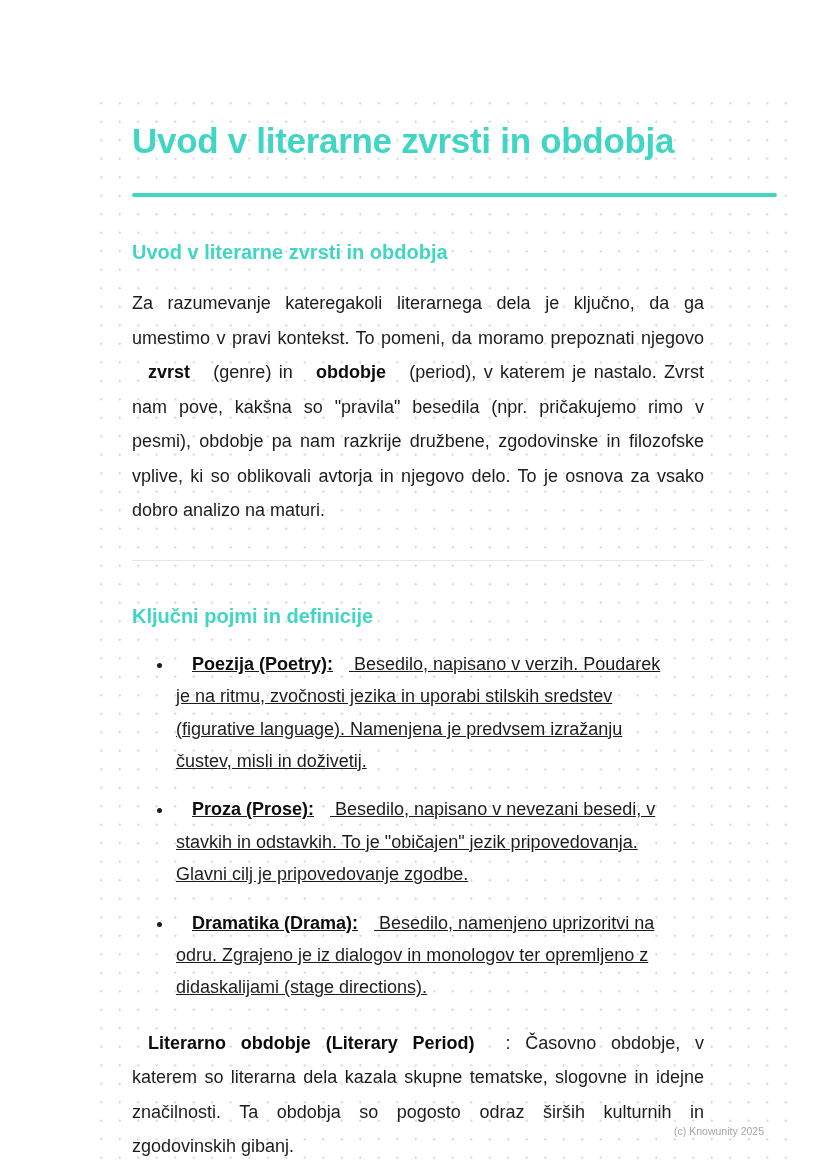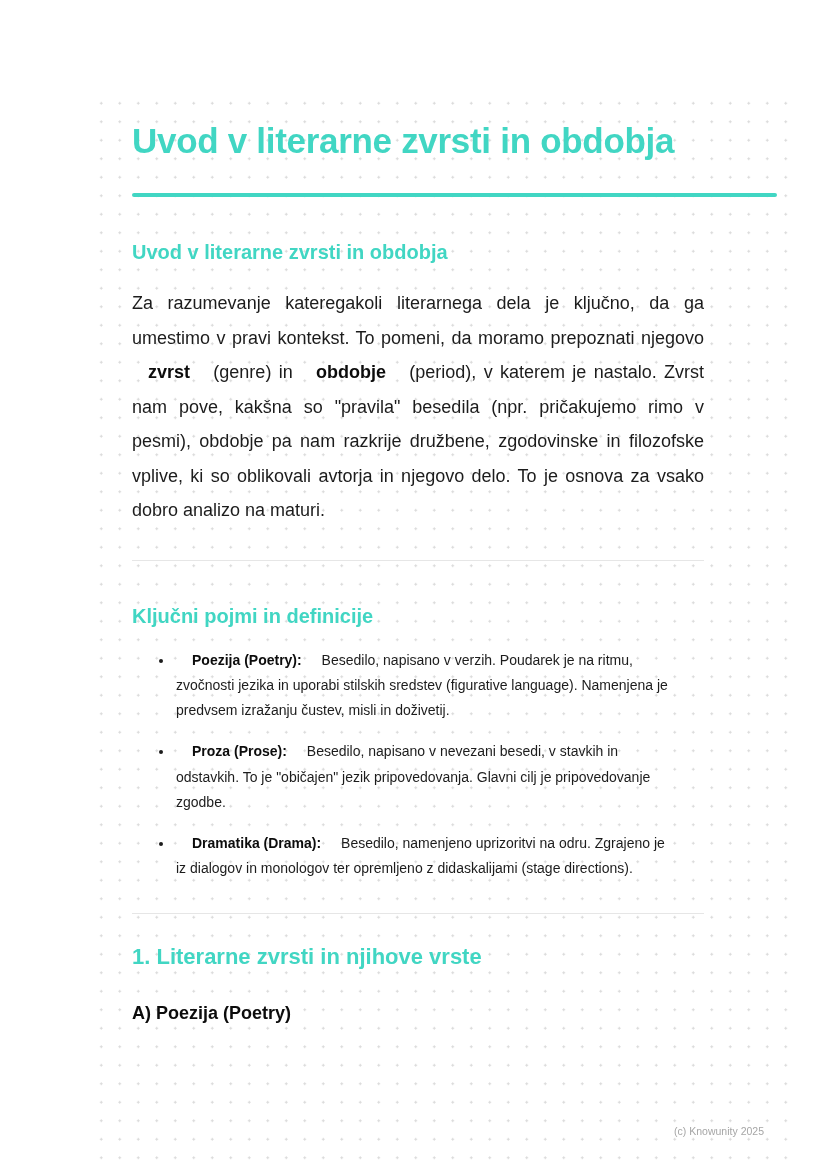--- a/index.html
+++ b/index.html
@@ -93,25 +93,26 @@
   }
 
   ul {
     margin-top: 20px;
     width: 560px;
     padding-left: 26px;
     list-style: disc;
   }
 
   li {
-    font-size: 14px;
+    font-size: 18px;
     line-height: 1.8;
     color: #1c1c1c;
     margin-bottom: 13px;
     padding-left: 2px;
+    text-decoration: underline;
   }
 
   .bold-line {
     margin-top: 26px;
     font-weight: 700;
     color: #0c0c0c;
   }
 
   .footer {
     position: absolute;
@@ -139,20 +140,21 @@
     <hr>
 
     <h2>Ključni pojmi in definicije</h2>
 
     <ul>
       <li><strong>Poezija (Poetry):</strong> Besedilo, napisano v verzih. Poudarek je na ritmu, zvočnosti jezika in uporabi stilskih sredstev (figurative language). Namenjena je predvsem izražanju čustev, misli in doživetij.</li>
       <li><strong>Proza (Prose):</strong> Besedilo, napisano v nevezani besedi, v stavkih in odstavkih. To je "običajen" jezik pripovedovanja. Glavni cilj je pripovedovanje zgodbe.</li>
       <li><strong>Dramatika (Drama):</strong> Besedilo, namenjeno uprizoritvi na odru. Zgrajeno je iz dialogov in monologov ter opremljeno z didaskalijami (stage directions).</li>
     </ul>
 
+    <p class="just"><strong>Literarno obdobje (Literary Period)</strong> : Časovno obdobje, v katerem so literarna dela kazala skupne tematske, slogovne in idejne značilnosti. Ta obdobja so pogosto odraz širših kulturnih in zgodovinskih gibanj.</p>
 
     <hr>
 
     <h3>1. Literarne zvrsti in njihove vrste</h3>
     <p class="bold-line">A) Poezija (Poetry)</p>
   </main>
 
   <div class="footer">(c) Knowunity 2025</div>
 </div>
 

